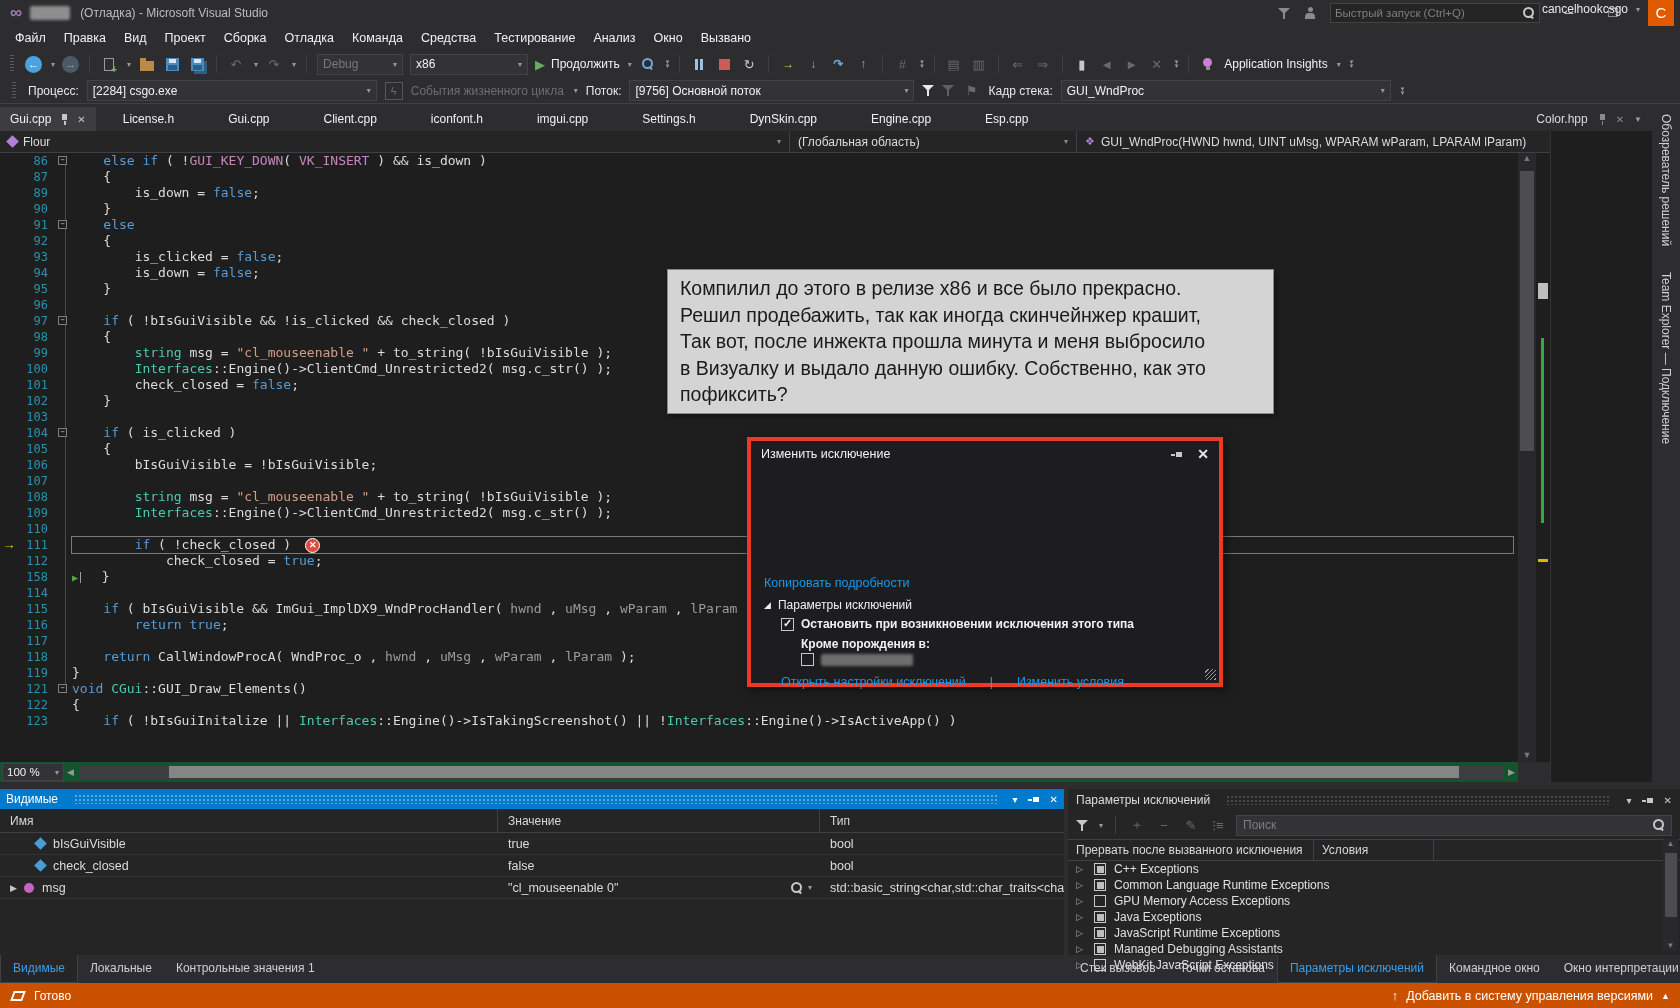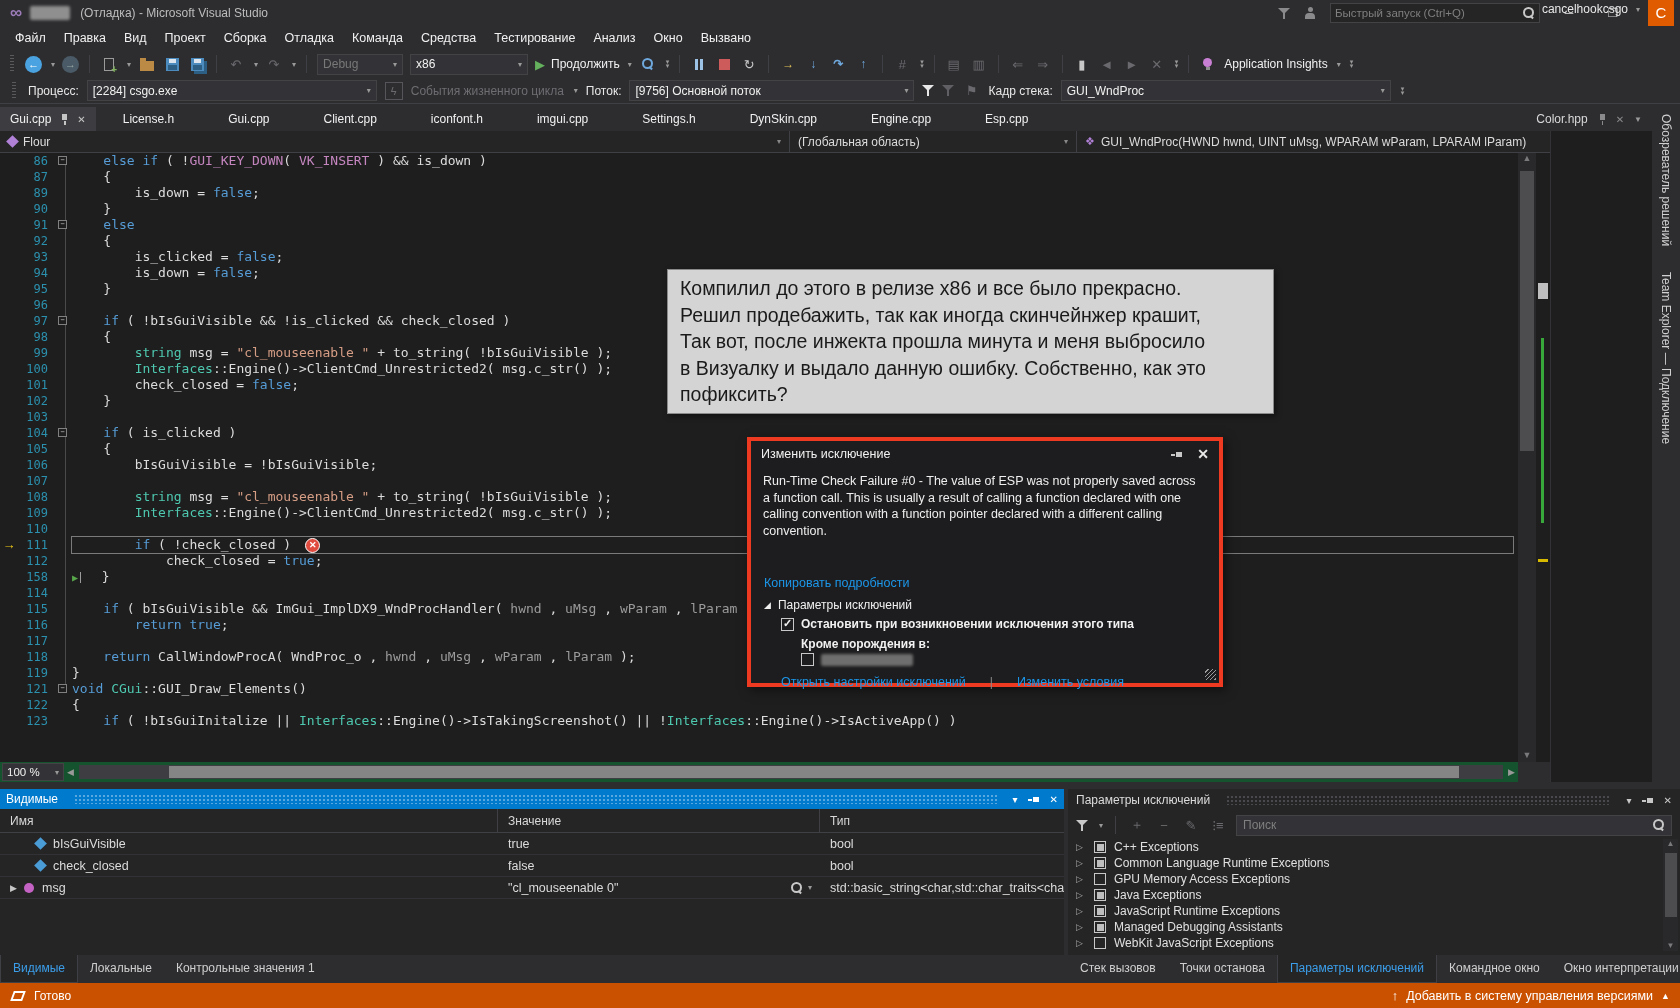--- a/index.html
+++ b/index.html
@@ -827,20 +827,25 @@
         <span class="tb-sep"></span>
         <span class="tb-btn dim">＋</span>
         <span class="tb-btn dim">−</span>
         <span class="tb-btn dim">✎</span>
         <span class="tb-btn dim">⁝≡</span>
         <div id="search-box">
           <input placeholder="Поиск" style="">
           <span class="i-magnifier" style="color:#C8C8C8"></span>
         </div>
       </div>
+      <div id="excset-header">
+        <div style="width:246px">Прервать после вызванного исключения</div>
+        <div style="width:120px">Условия</div>
+        <div style="flex:1;border-right:none"></div>
+      </div>
       <div id="excset-rows">
           <div class="excset-row">
             <span class="exp">▷</span>
             <span class="cb mixed"></span>
             <span>C++ Exceptions</span>
           </div>
           <div class="excset-row">
             <span class="exp">▷</span>
             <span class="cb mixed"></span>
             <span>Common Language Runtime Exceptions</span>
@@ -901,21 +906,20 @@
 Так вот, после инжекта прошла минута и меня выбросило
 в Визуалку и выдало данную ошибку. Собственно, как это
 пофиксить?</div>
 
   <div id="exc-dialog">
     <div id="exc-head">
       <span>Изменить исключение</span>
       <span class="i-pin"></span>
       <span id="exc-close">✕</span>
     </div>
-    <div id="exc-body">Run-Time Check Failure #0 - The value of ESP was not properly saved across a function call.  This is usually a result of calling a function declared with one calling convention with a function pointer declared with a different calling convention.</div>
     <a class="dlg-link" id="exc-copy">Копировать подробности</a>
     <div id="exc-section">
       <span class="tri">◢</span>
       <span>Параметры исключений</span>
     </div>
     <div id="exc-cb1">
       <span class="cb on"></span>
       <span>Остановить при возникновении исключения этого типа</span>
     </div>
     <div id="exc-except">Кроме порождения в:</div>

